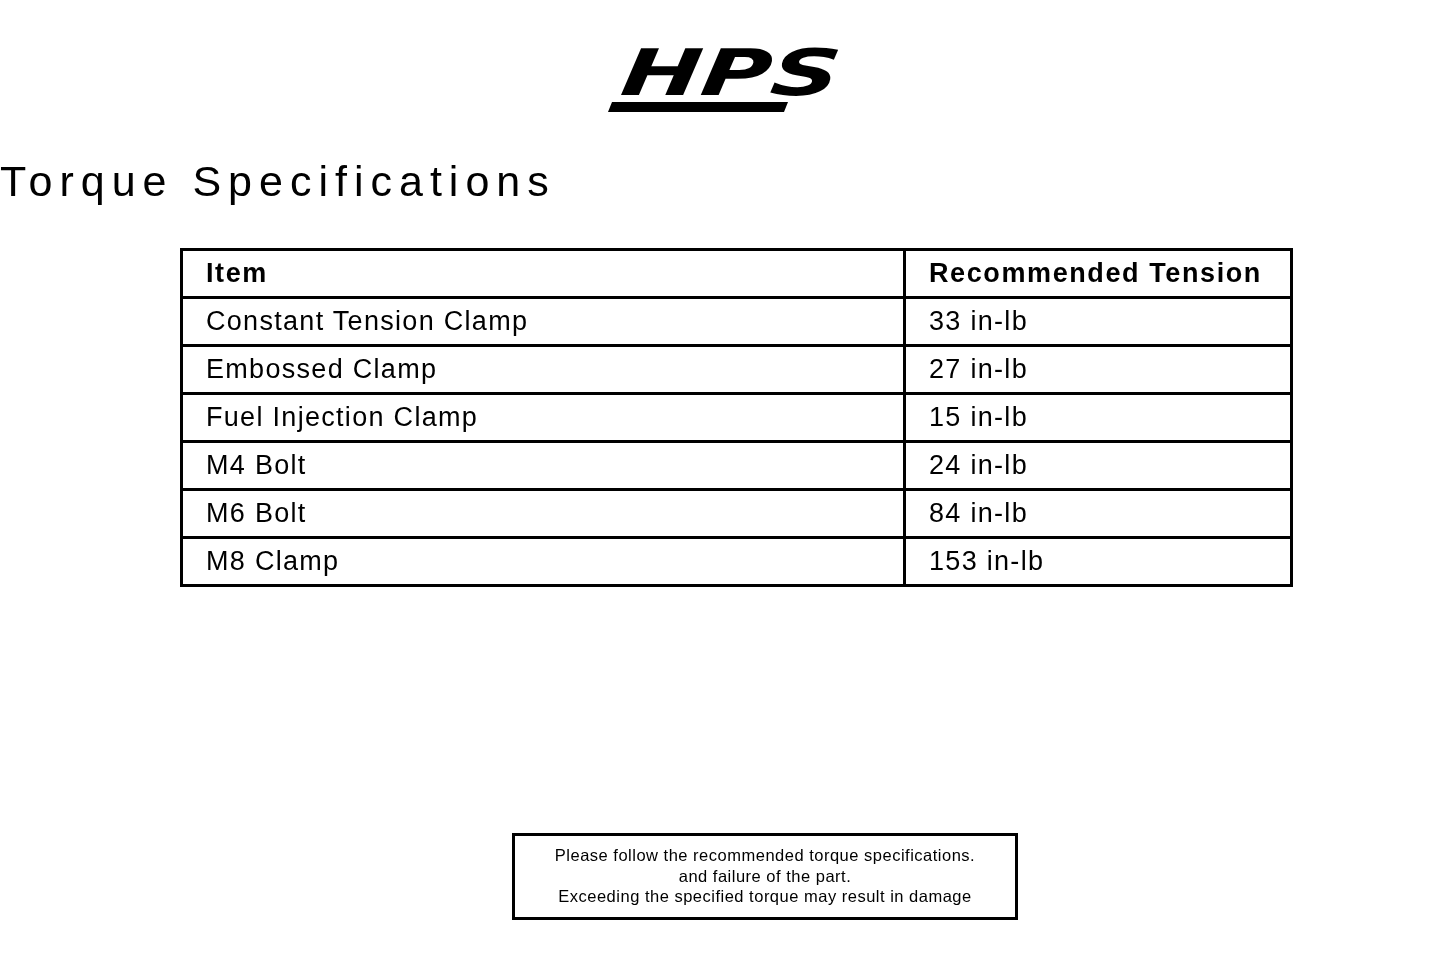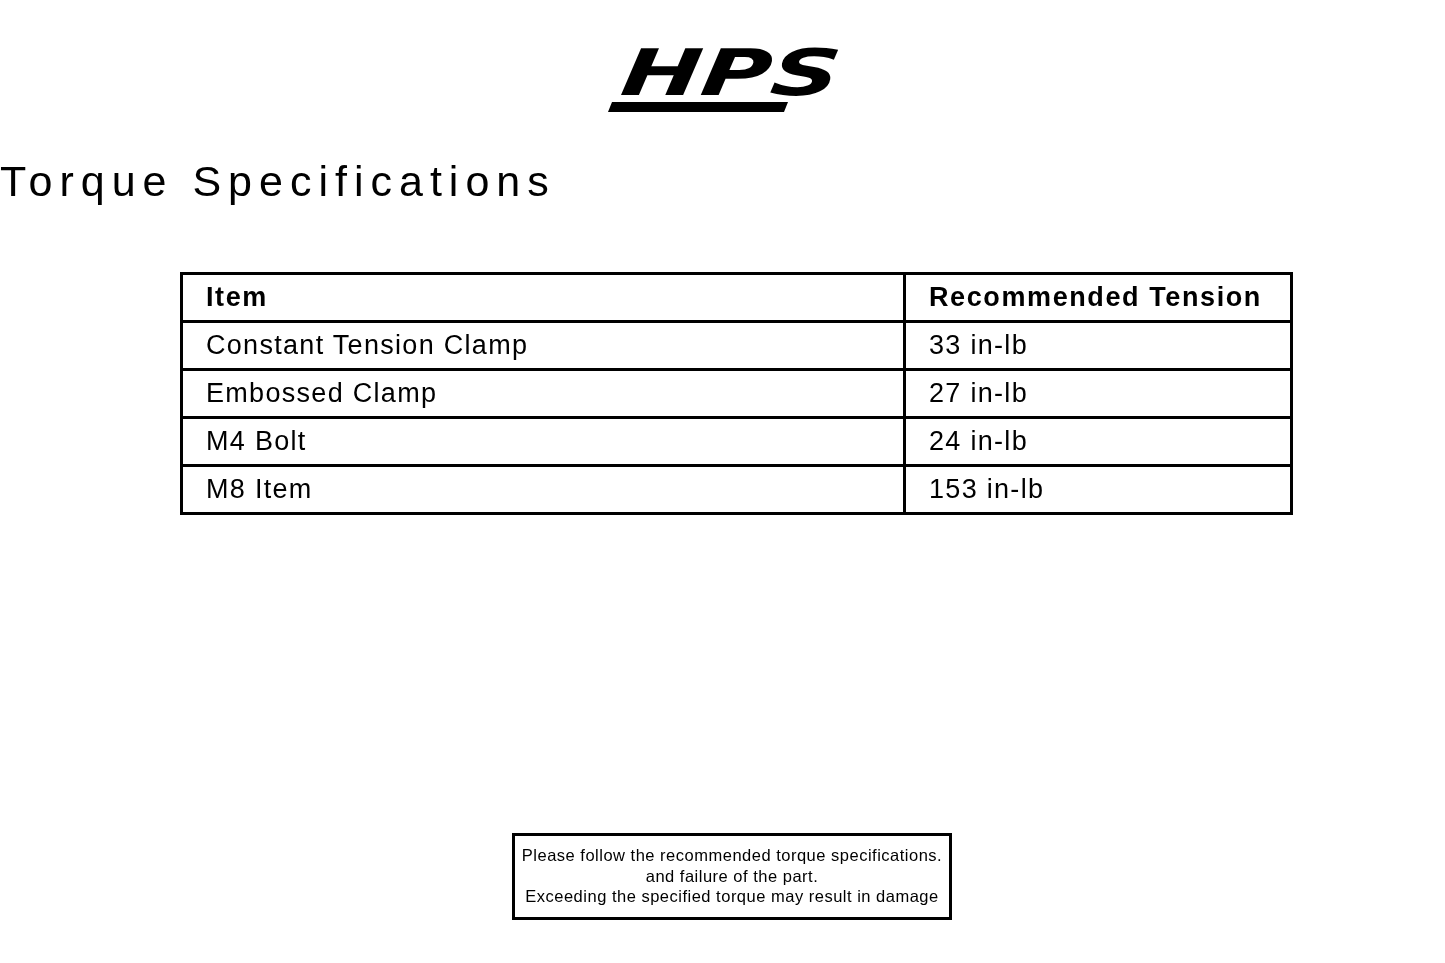--- a/index.html
+++ b/index.html
@@ -41,21 +41,20 @@
   }
 
   
   .spec-table {
     position: absolute;
     left: 180px;
     top: 248px;
     width: 1110px;
     border-collapse: collapse;
     table-layout: fixed;
-    margin-top: 24px;
   }
   .spec-table th,
   .spec-table td {
     border: 3px solid #000000;
     height: 45px;
     padding: 0 4px 0 23px;
     font-size: 27px;
     letter-spacing: 1.3px;
     text-align: left;
     vertical-align: middle;
@@ -65,21 +64,21 @@
   .spec-table th {
     font-weight: bold;
     letter-spacing: 1.6px;
   }
 
   
   .note {
     position: absolute;
     left: 512px;
     top: 833px;
-    width: 440px;
+    width: 506px;
     box-sizing: border-box;
     border: 3px solid #000000;
     padding: 9px 4px 10px 4px;
     text-align: center;
     font-size: 16.5px;
     line-height: 20.5px;
     letter-spacing: 0.5px;
   }
   .note-line {
     white-space: nowrap;
@@ -113,25 +112,33 @@
     <tbody>
       <tr>
         <td>Constant Tension Clamp</td>
         <td>33 in-lb</td>
       </tr>
       <tr>
         <td>Embossed Clamp</td>
         <td>27 in-lb</td>
       </tr>
       <tr>
+        <td>Fuel Injection Clamp</td>
+        <td>15 in-lb</td>
+      </tr>
+      <tr>
         <td>M4 Bolt</td>
         <td>24 in-lb</td>
       </tr>
       <tr>
-        <td>M8 Item</td>
+        <td>M6 Bolt</td>
+        <td>84 in-lb</td>
+      </tr>
+      <tr>
+        <td>M8 Clamp</td>
         <td>153 in-lb</td>
       </tr>
     </tbody>
   </table>
 
   <div class="note">
     <div class="note-line">Please follow the recommended torque specifications.</div>
     <div class="note-line">and failure of the part.</div>
     <div class="note-line">Exceeding the specified torque may result in damage</div>
   </div>

